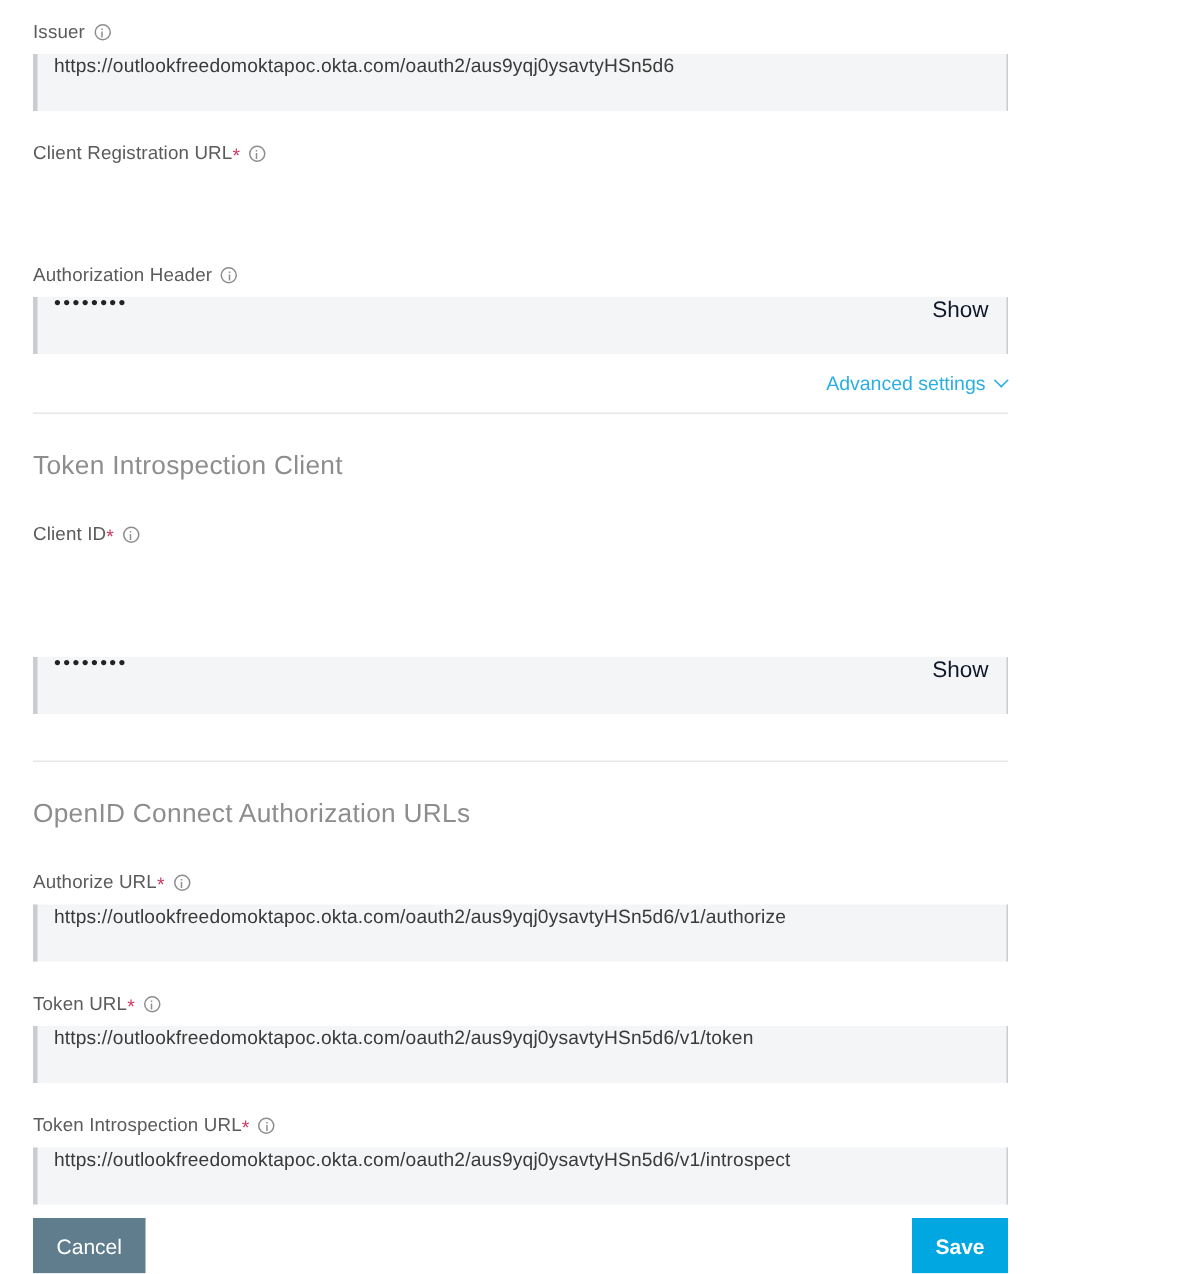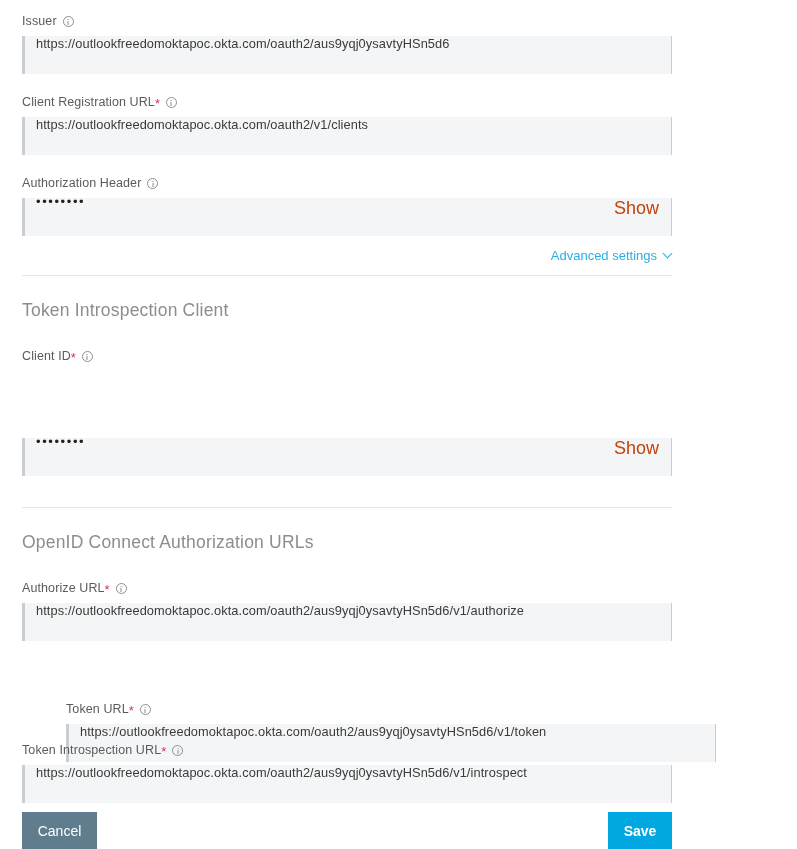--- a/index.html
+++ b/index.html
@@ -102,22 +102,22 @@
     font-size: 13px;
     color: #222;
     letter-spacing: 1.6px;
     line-height: 10px;
     position: relative;
     top: -1px;
   }
 
   .show-link {
     margin-left: auto;
-    font-size: 18px;
-    color: #c2410c;
+    font-size: 15px;
+    color: #0f172a;
     cursor: pointer;
     white-space: nowrap;
   }
 
   
   .adv-row {
     display: flex;
     justify-content: flex-end;
     align-items: center;
   }
@@ -210,23 +210,20 @@
       <span class="input-value">https://outlookfreedomoktapoc.okta.com/oauth2/aus9yqj0ysavtyHSn5d6</span>
     </div>
   </div>
 
   <div class="form-area" style="top:95px;">
     <div class="field-label">
       <span class="label-text">Client Registration URL</span>
       <span class="req-star">*</span>
       <span class="info-icon"></span>
     </div>
-    <div class="input-box" style="margin-top:7px;">
-      <span class="input-value">https://outlookfreedomoktapoc.okta.com/oauth2/v1/clients</span>
-    </div>
   </div>
 
   <div class="form-area" style="top:176px;">
     <div class="field-label">
       <span class="label-text">Authorization Header</span>
       <span class="info-icon"></span>
     </div>
     <div class="input-box" style="margin-top:7px;">
       <span class="masked-value">••••••••</span>
       <span class="show-link">Show</span>
@@ -275,21 +272,21 @@
     <div class="field-label">
       <span class="label-text">Authorize URL</span>
       <span class="req-star">*</span>
       <span class="info-icon"></span>
     </div>
     <div class="input-box" style="margin-top:7px;">
       <span class="input-value">https://outlookfreedomoktapoc.okta.com/oauth2/aus9yqj0ysavtyHSn5d6/v1/authorize</span>
     </div>
   </div>
 
-  <div class="form-area" style="top:702px;margin-left:44px;">
+  <div class="form-area" style="top:662px;">
     <div class="field-label">
       <span class="label-text">Token URL</span>
       <span class="req-star">*</span>
       <span class="info-icon"></span>
     </div>
     <div class="input-box" style="margin-top:7px;">
       <span class="input-value">https://outlookfreedomoktapoc.okta.com/oauth2/aus9yqj0ysavtyHSn5d6/v1/token</span>
     </div>
   </div>
 

